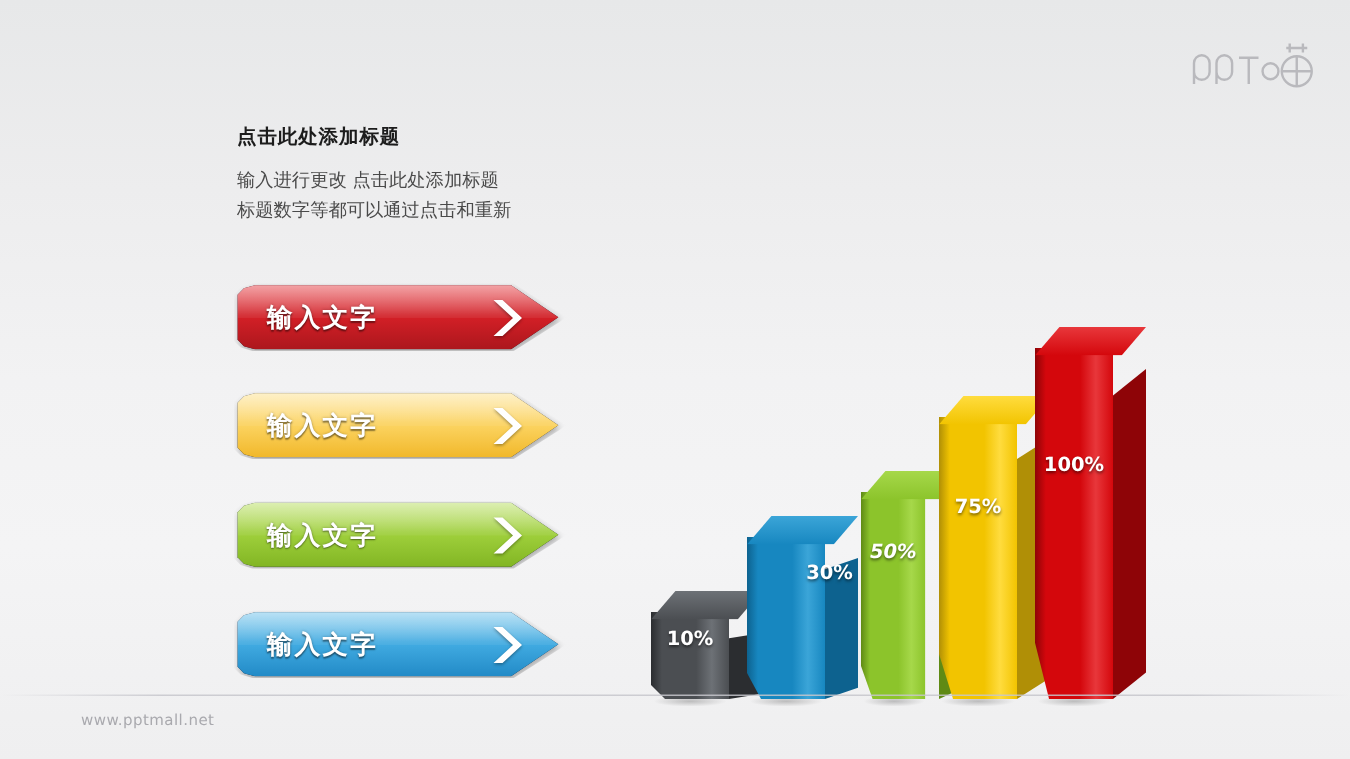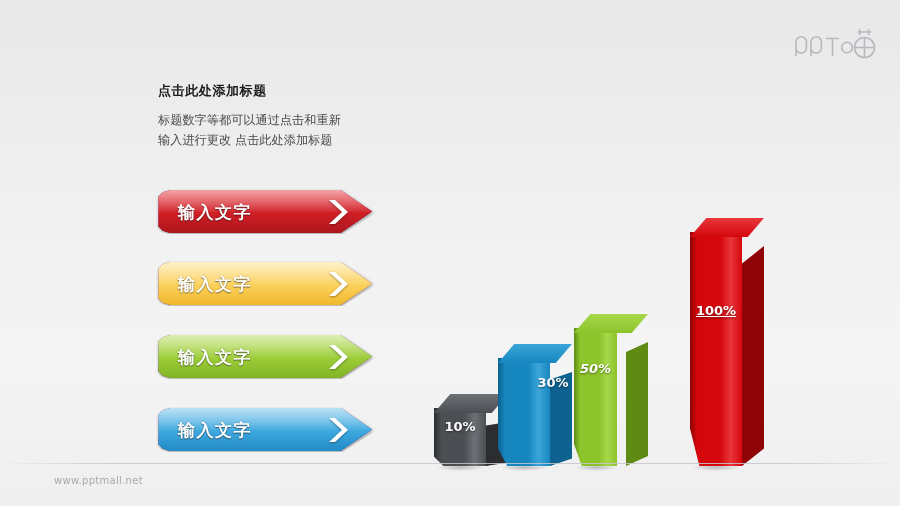--- a/index.html
+++ b/index.html
@@ -32,21 +32,21 @@
     position:absolute; left:156px; width:222px; height:47px;
     -webkit-clip-path:polygon(0% 16%,2.0% 7%,5.5% 2%,84% 2%, 100% 50%, 84% 98%, 5.5% 98%, 2.0% 93%, 0% 84%);
     clip-path:polygon(0% 16%,2.0% 7%,5.5% 2%,84% 2%, 100% 50%, 84% 98%, 5.5% 98%, 2.0% 93%, 0% 84%);
     filter:drop-shadow(1px 2px 2px rgba(0,0,0,.30));
     cursor:pointer;
   }
   .btn-inner {
     position:absolute; inset:0;
     -webkit-clip-path:polygon(1.1% 18%,3.0% 9%,6.3% 4.5%,83.2% 4.5%, 97.4% 50%, 83.2% 95.5%, 6.3% 95.5%, 3.0% 91%, 1.1% 82%);
     clip-path:polygon(1.1% 18%,3.0% 9%,6.3% 4.5%,83.2% 4.5%, 97.4% 50%, 83.2% 95.5%, 6.3% 95.5%, 3.0% 91%, 1.1% 82%);
-    background:#701a75;
+    background:#0f172a;
   }
   .btn-face { position:absolute; inset:0; }
   .btn-gloss {
     position:absolute; left:0; right:0; top:0; height:50%;
     background:linear-gradient(to bottom,rgba(255,255,255,.55),rgba(255,255,255,.06));
     pointer-events:none;
   }
   .btn-label {
     position:absolute; left:22px; top:50%; transform:translateY(-50%);
     font-size:17px; font-weight:bold; color:#ffffff;
@@ -118,22 +118,22 @@
         <circle cx="74.5" cy="21.5" r="10"></circle>
         <path d="M74.5 11.5 L74.5 31.5 M64.5 21.5 L84.5 21.5"></path>
 
         <path d="M67.5 6 L81.5 6 M69.8 3 L69.8 9 M78.6 3 L78.6 9"></path>
       </g>
     </svg>
   </div>
 
   <div id="title">点击此处添加标题</div>
   <div id="subtitle">
+    <div>输入进行更改 点击此处添加标题</div>
     <div>标题数字等都可以通过点击和重新</div>
-    <div>输入进行更改 点击此处添加标题</div>
   </div>
 
   <div id="buttons-group">
       <div class="btn" style="top: 188px;">
         <div class="btn-inner">
           <div class="btn-face" style="background: linear-gradient(rgb(232, 71, 76) 0%, rgb(209, 31, 38) 46%, rgb(209, 31, 38) 52%, rgb(168, 22, 28) 100%);"></div>
           <div class="btn-gloss"></div>
           <div class="btn-label">输入文字</div>
           <div class="btn-chev">
             <svg width="24" height="28" viewBox="0 0 24 28">
@@ -195,24 +195,31 @@
         <div class="top" style="top: -14px; width: 74px; background: linear-gradient(rgb(59, 165, 216), rgb(23, 135, 192));"></div>
         <div class="val" style="bottom: 76px; margin-left: 29px;">30%</div>
       </div>
       <div class="bar" style="left: 154px; width: 43px; height: 138px; font-style: italic;">
         <div class="shadow"></div>
         <div class="side" style="left: 52px; height: 124px; background: linear-gradient(to right, rgb(95, 138, 20), rgb(95, 138, 20));"></div>
         <div class="front" style="height: 138px; background: linear-gradient(to right, rgb(95, 138, 20) 0%, rgb(140, 196, 43) 14%, rgb(140, 196, 43) 58%, rgb(166, 216, 74) 78%, rgb(140, 196, 43) 100%);"></div>
         <div class="top" style="top: -14px; width: 74px; background: linear-gradient(rgb(166, 216, 74), rgb(140, 196, 43));"></div>
         <div class="val" style="bottom: 90px;">50%</div>
       </div>
+      <div class="bar" style="left: 206px; width: 52px; height: 188px;">
+        <div class="shadow"></div>
+        <div class="side" style="left: 52px; height: 174px; background: linear-gradient(to right, rgb(176, 143, 6), rgb(176, 143, 6));"></div>
+        <div class="front" style="height: 188px; background: linear-gradient(to right, rgb(176, 143, 6) 0%, rgb(242, 196, 0) 14%, rgb(242, 196, 0) 58%, rgb(255, 220, 62) 78%, rgb(242, 196, 0) 100%);"></div>
+        <div class="top" style="top: -14px; width: 74px; background: linear-gradient(rgb(255, 220, 62), rgb(242, 196, 0));"></div>
+        <div class="val" style="bottom: 120px;">75%</div>
+      </div>
       <div class="bar" style="left: 270px; width: 52px; height: 234px;">
         <div class="shadow"></div>
         <div class="side" style="left: 52px; height: 220px; background: linear-gradient(to right, rgb(142, 4, 7), rgb(142, 4, 7));"></div>
         <div class="front" style="height: 234px; background: linear-gradient(to right, rgb(142, 4, 7) 0%, rgb(212, 7, 12) 14%, rgb(212, 7, 12) 58%, rgb(232, 55, 59) 78%, rgb(212, 7, 12) 100%);"></div>
         <div class="top" style="top: -14px; width: 74px; background: linear-gradient(rgb(232, 55, 59), rgb(212, 7, 12));"></div>
-        <div class="val" style="bottom: 148px; text-decoration: underline;">100%</div>
+        <div class="val" style="bottom: 148px;">100%</div>
       </div>
     </div>
 
   <div id="divider"></div>
   <div id="footer">www.pptmall.net</div>
 </div>
 
 </body></html>

